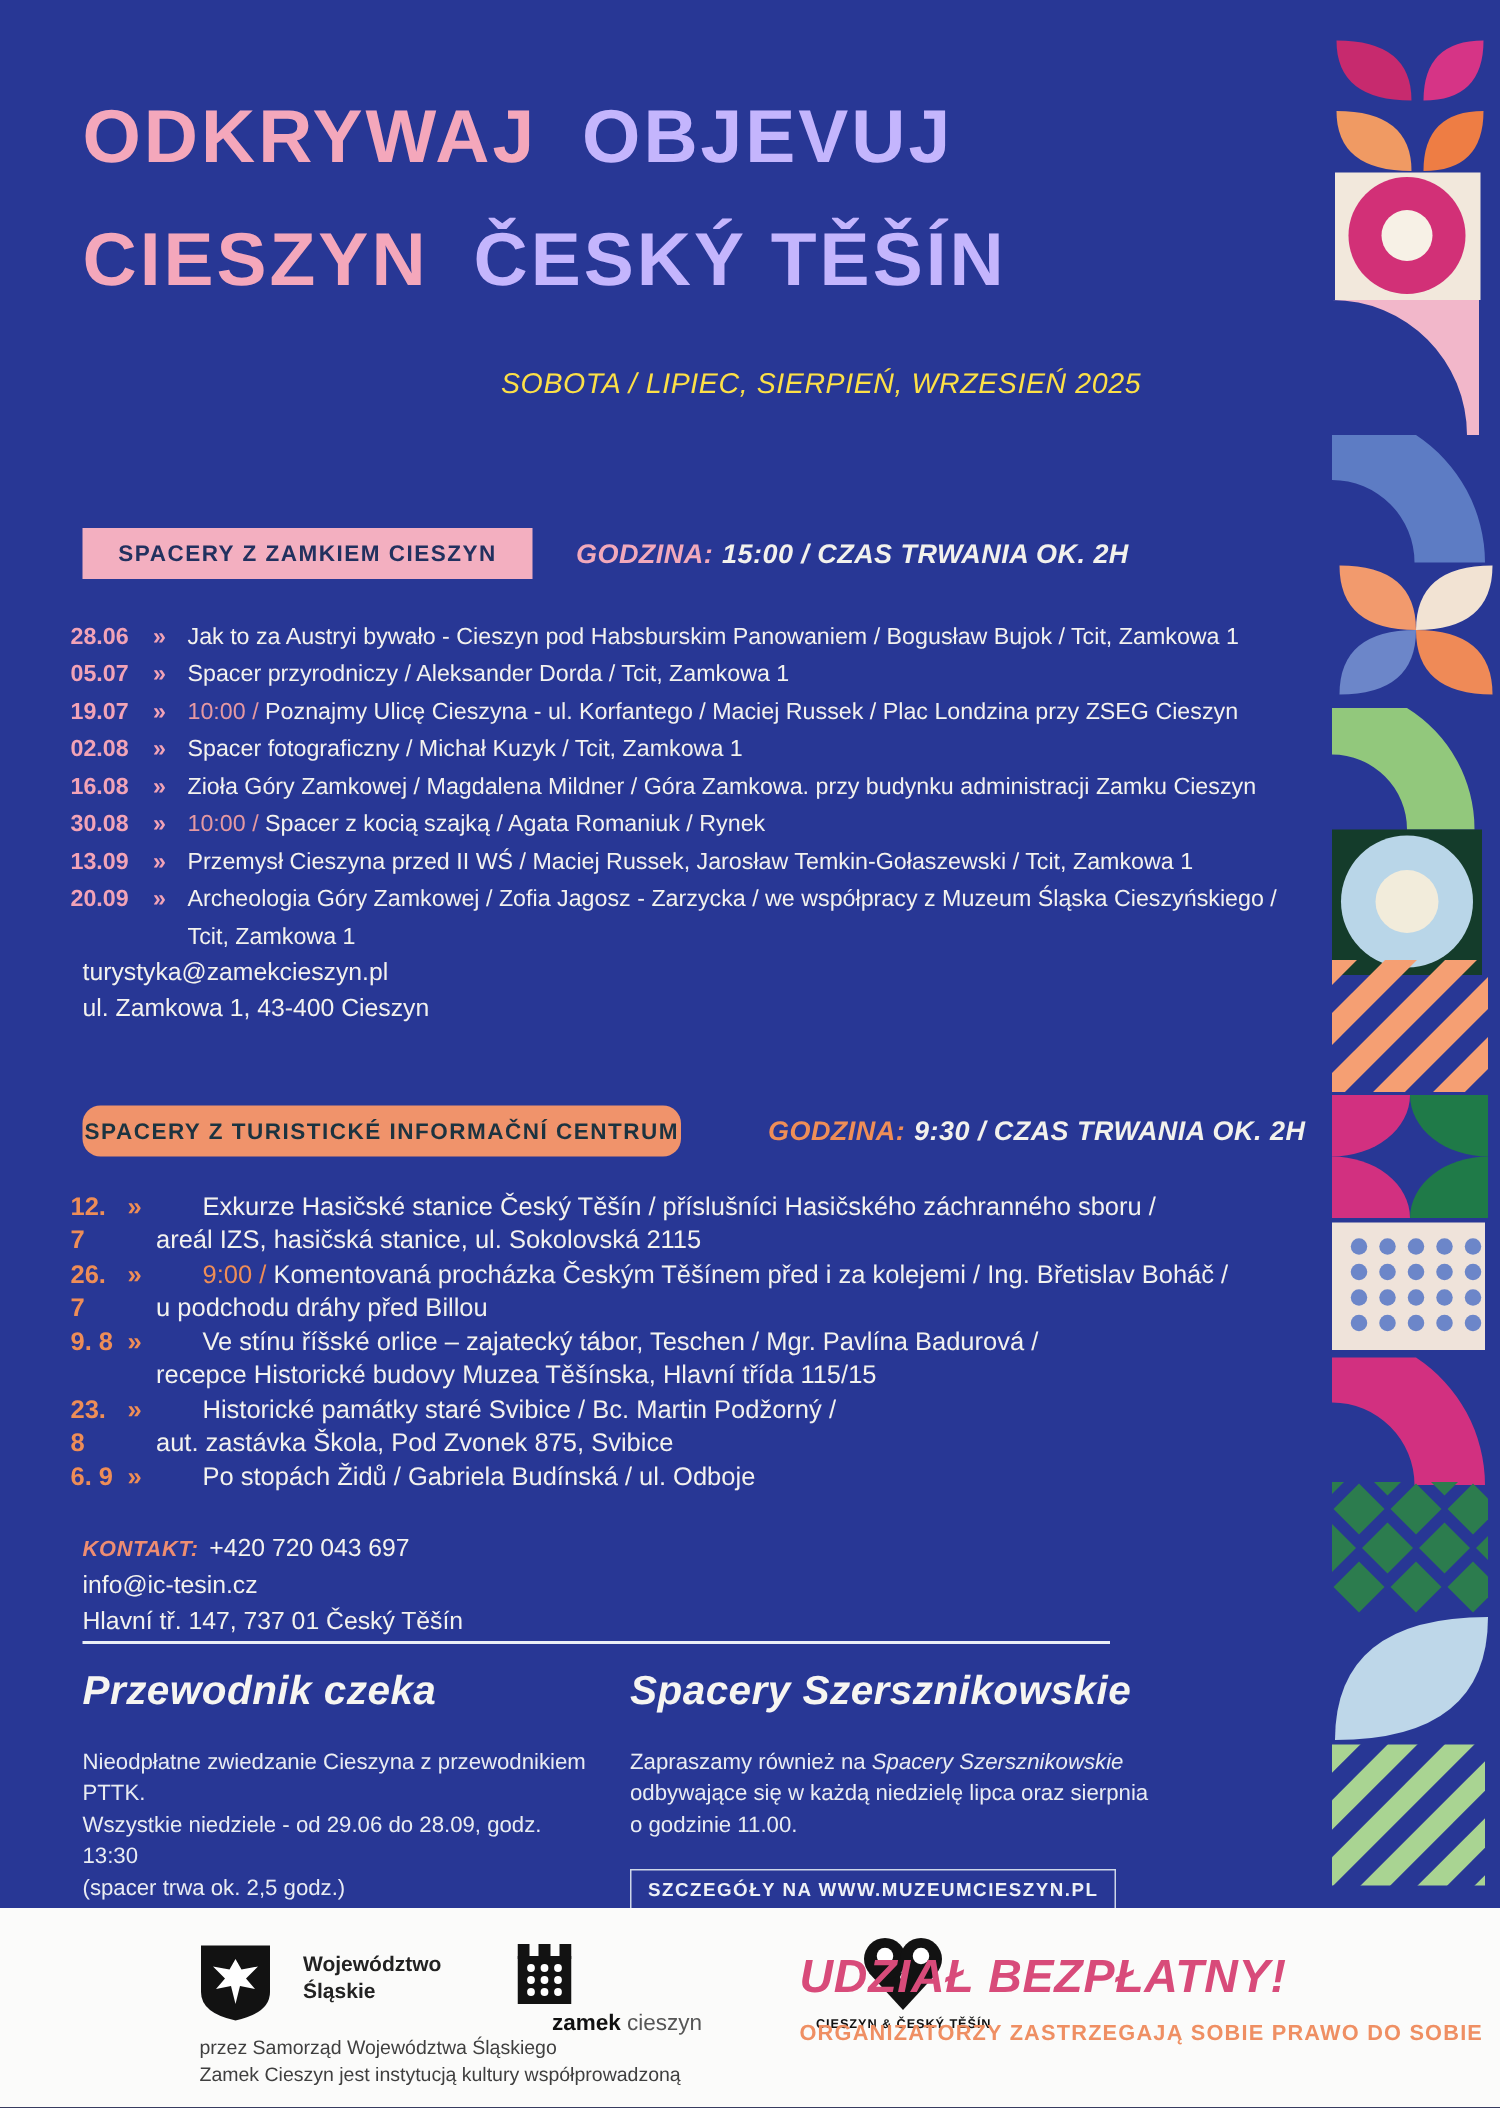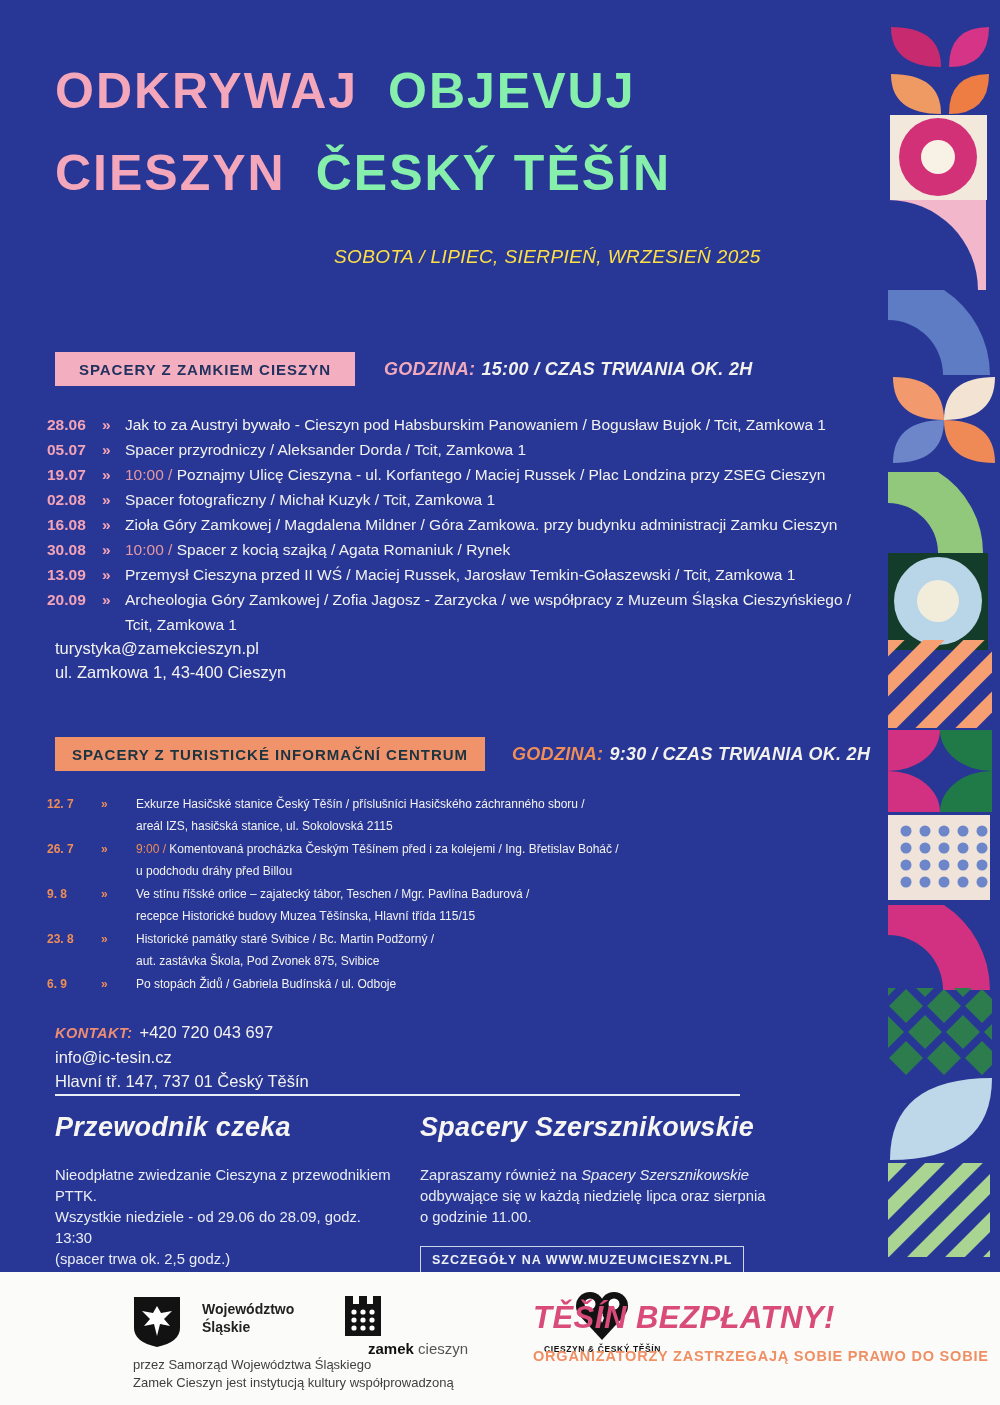--- a/index.html
+++ b/index.html
@@ -8,43 +8,43 @@
     background:#283795;
     font-family:"Liberation Sans", sans-serif;
     -webkit-font-smoothing:antialiased;
   }
   .abs{position:absolute;}
   .it{font-style:italic;}
 
   
   .title-line{display:flex;gap:30px;font-weight:900;font-size:50px;letter-spacing:2px;line-height:1;}
   .t-pink{color:#f4a7bb;}
-  .t-orange{color:#86efac;}
+  .t-orange{color:#c4b5fd;}
   .subtitle{color:#fde047;font-weight:400;font-style:italic;font-size:19px;letter-spacing:0.4px;}
 
   
   .banner{display:flex;align-items:center;justify-content:center;height:34px;
     font-weight:800;font-size:15px;letter-spacing:1px;}
   .banner1{background:#f3afc0;color:#22315f;}
   .banner2{background:#f0936b;color:#1c3340;}
   .godzina{font-style:italic;font-weight:800;font-size:18px;color:#f2f1ec;letter-spacing:0.3px;}
   .g-lab1{color:#f2a9bb;margin-right:6px;}
   .g-lab2{color:#ef8e57;margin-right:6px;}
 
   
   .events{display:flex;flex-direction:column;}
   .ev{display:grid;align-items:baseline;color:#f3f2ee;}
   .list1 .ev{grid-template-columns:50px 18px 1fr;column-gap:5px;font-size:15.5px;line-height:25px;}
-  .list2 .ev{grid-template-columns:34px 15px 1fr;column-gap:20px;font-size:12px;line-height:21.8px;margin-bottom:1.5px;}
+  .list2 .ev{grid-template-columns:34px 15px 1fr;column-gap:4px;font-size:17px;line-height:21.8px;margin-bottom:1.5px;}
   .ev-date{font-weight:800;}
   .ev-ch{font-weight:800;}
   .p1{color:#f2a3b7;}
   .p2{color:#ee8d57;}
   .ev-time1{color:#e598a2;}
-  .ev-time2{color:#ee8d57;}
+  .ev-time2{color:#ee8d57;margin-left:31px;}
   .ev-cont{display:block;}
 
   
   .contact{color:#f3f2ee;font-size:16.5px;line-height:24px;}
   .k-lab{font-style:italic;font-weight:800;font-size:14.5px;letter-spacing:0.5px;margin-right:7px;}
   .k1{color:#ef97a5;}
   .k2{color:#ee8d72;}
 
   
   .divider{background:#e9eef6;height:2px;}
@@ -124,21 +124,21 @@
       <span class="ev-ch p1">»</span>
       <span class="ev-tx"><span class="ev-time1"></span><span>Archeologia Góry Zamkowej / Zofia Jagosz - Zarzycka / we współpracy z Muzeum Śląska Cieszyńskiego /</span><span class="ev-cont">Tcit, Zamkowa 1</span></span>
     </div>
   </div>
 
   <div class="abs contact" style="left:55px;top:636px;">
     <div>turystyka@zamekcieszyn.pl</div>
     <div>ul. Zamkowa 1, 43-400 Cieszyn</div>
   </div>
 
-  <div class="abs banner banner2" style="left:55px;top:737px;width:430px;">SPACERY Z TURISTICKÉ INFORMAČNÍ CENTRUM</div>
+  <div class="abs banner banner2" style="left:55px;top:737px;width:399px;border-radius:12px;">SPACERY Z TURISTICKÉ INFORMAČNÍ CENTRUM</div>
   <div class="abs godzina" style="left:512px;top:744px;">
     <span class="g-lab2">GODZINA:</span><span>9:30 / CZAS TRWANIA OK. 2H</span>
   </div>
 
   <div class="abs events list2" style="left:47px;top:794px;width:845px;">
     <div class="ev">
       <span class="ev-date p2">12. 7</span>
       <span class="ev-ch p2">»</span>
       <span class="ev-tx"><span class="ev-time2"></span><span>Exkurze Hasičské stanice Český Těšín / příslušníci Hasičského záchranného sboru /</span><span class="ev-cont">areál IZS, hasičská stanice, ul. Sokolovská 2115</span></span>
     </div>
@@ -354,17 +354,17 @@
       <circle cx="48" cy="14" r="5.5" fill="#ffffff"></circle>
       <path d="M34,28 L36,24 L38,28 L36,33 Z" fill="#fbfbfa"></path>
     </svg>
     <div class="abs heart-label" style="left:540px;top:72px;width:125px;text-align:center;">CIESZYN &amp; ČESKÝ TĚŠÍN</div>
 
     <div class="abs caption" style="left:133px;top:84px;">
       <div>przez Samorząd Województwa Śląskiego</div>
       <div>Zamek Cieszyn jest instytucją kultury współprowadzoną</div>
     </div>
 
-    <div class="abs free" style="left:533px;top:28px;">TĚŠÍN BEZPŁATNY!</div>
+    <div class="abs free" style="left:533px;top:28px;">UDZIAŁ BEZPŁATNY!</div>
     <div class="abs disclaimer" style="left:533px;top:76px;">ORGANIZATORZY ZASTRZEGAJĄ SOBIE PRAWO DO SOBIE</div>
   </div>
 
 </div>
 
 </body></html>

